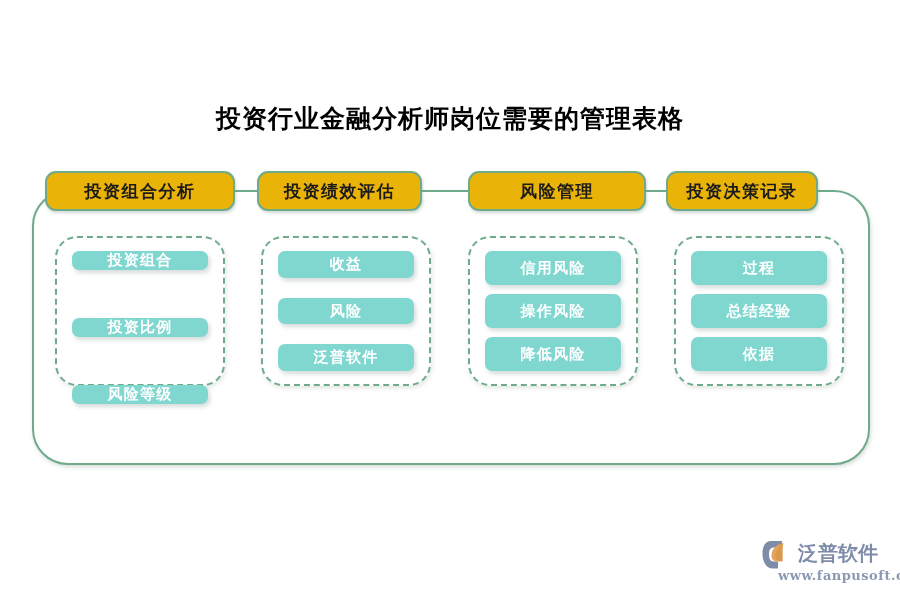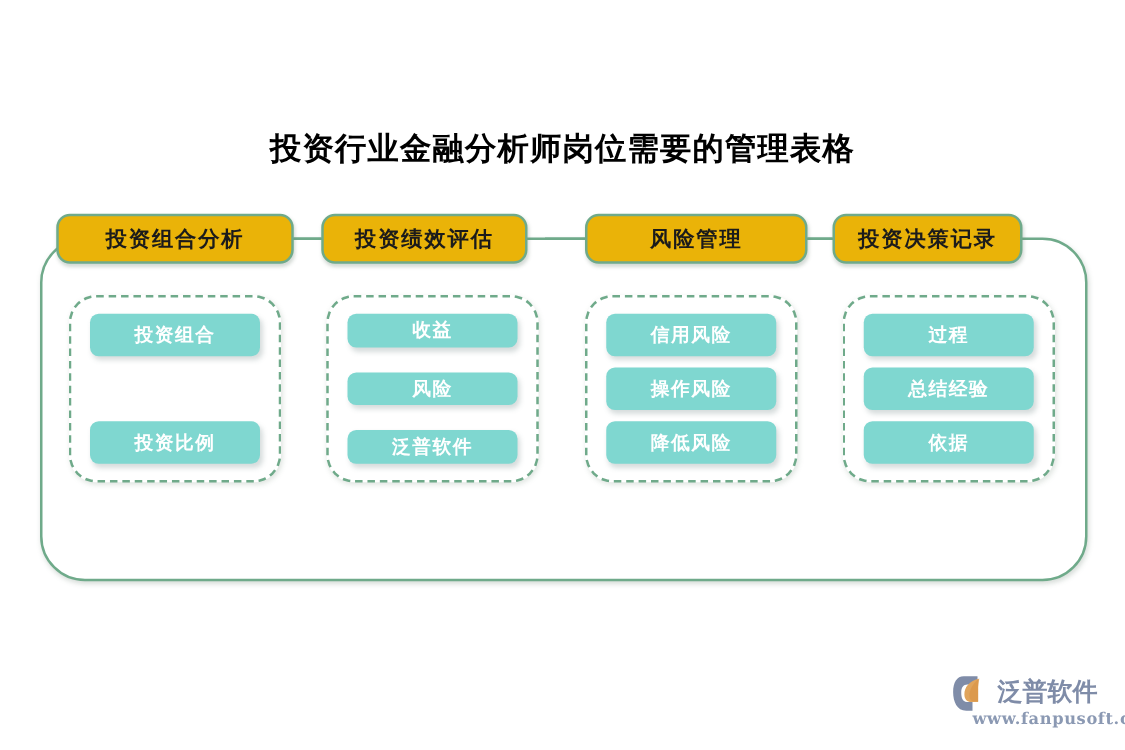--- a/index.html
+++ b/index.html
@@ -181,20 +181,21 @@
   <div class="header-pill hp-1">投资绩效评估</div>
   <div class="header-pill hp-2">风险管理</div>
   <div class="header-pill hp-3">投资决策记录</div>
 </div>
 
 <div class="columns">
 
   <div class="col-box cb-0">
     <div class="item-pill">投资组合</div>
     <div class="item-pill">投资比例</div>
+    <div class="item-pill">风险等级</div>
   </div>
 
   <div class="col-box cb-1">
     <div class="item-pill">收益</div>
     <div class="item-pill">风险</div>
     <div class="item-pill">泛普软件</div>
   </div>
 
   <div class="col-box cb-2">
     <div class="item-pill">信用风险</div>

